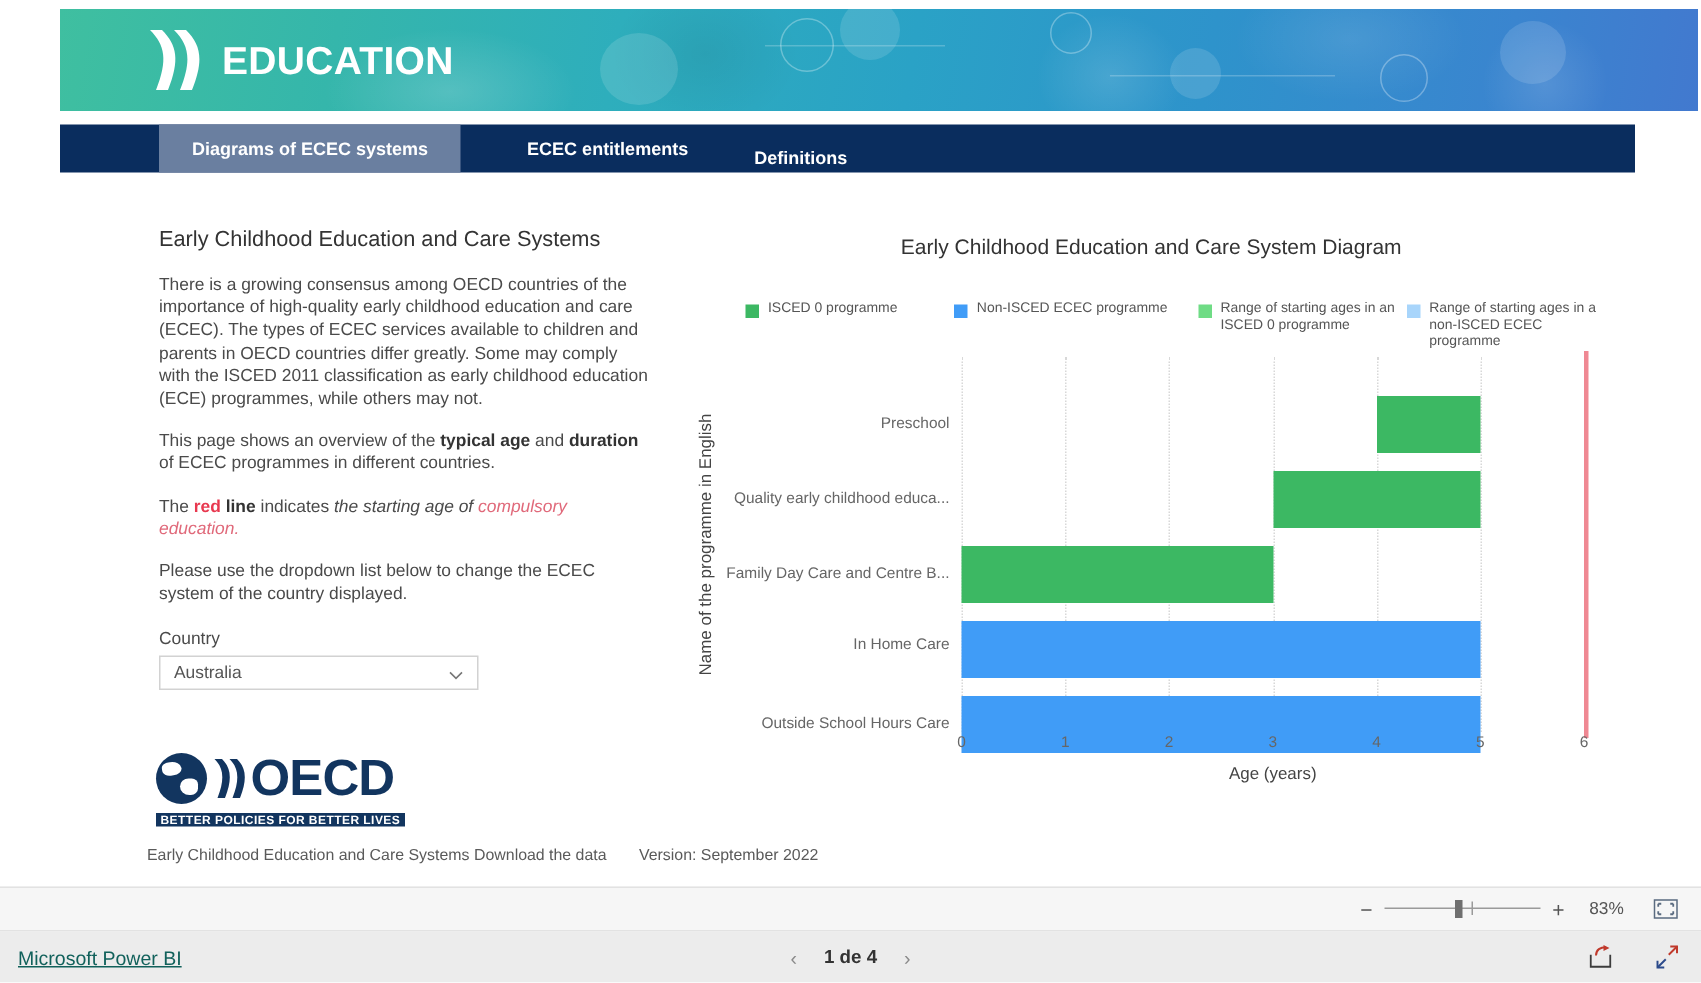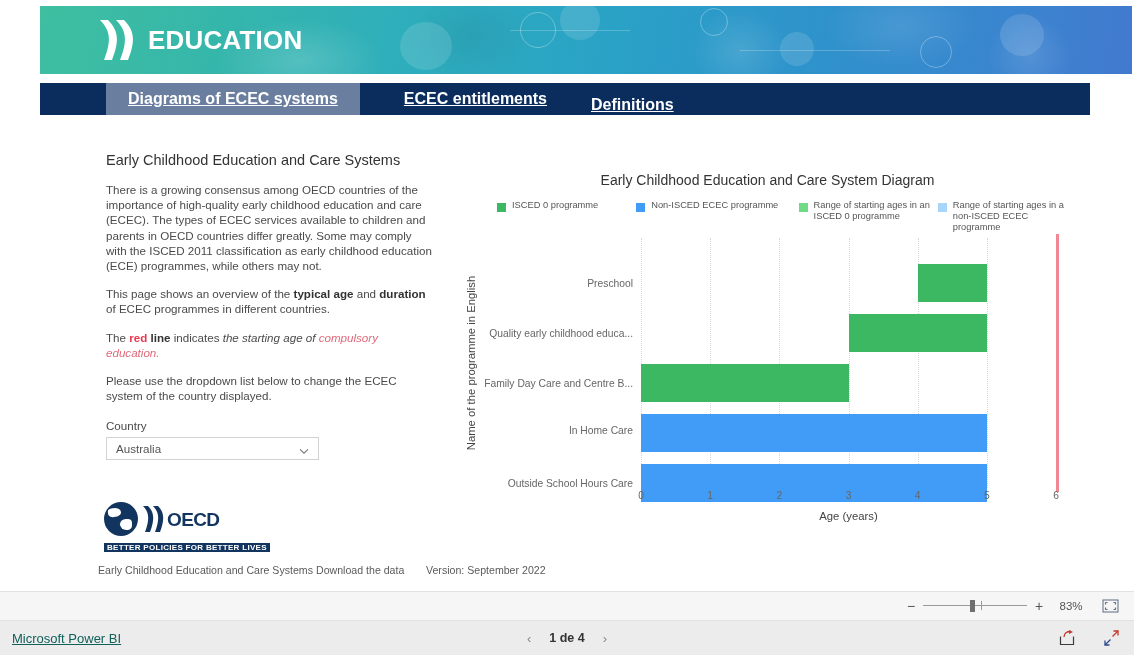--- a/index.html
+++ b/index.html
@@ -59,24 +59,23 @@
 
   
   .tabstrip {
     position:absolute; left:40px; top:83px; width:1050px; height:32px;
     background:#0a2d5e;
     display:flex; align-items:stretch;
   }
   .tab {
     display:flex; align-items:center; justify-content:center;
     padding: 0 22px;
-    color:#ffffff; font-size:16px; font-weight:bold;
+    color:#ffffff; font-size:12px; font-weight:bold;
     cursor:pointer; user-select:none;
     white-space:nowrap;
-    text-decoration:underline;
   }
   .tab.active { background:#6a7fa0; }
   .tab.spacer { width:66px; padding:0; }
 
   
   .left-col {
     position:absolute; left:106px; top:152px; width:326px;
   }
   .sec-title {
     font-size:14.5px; color:#333333; margin:0 0 14px 0; font-weight:normal;
@@ -116,21 +115,21 @@
   .oecd-globe::before {
     content:""; position:absolute; left:4px; top:6px; width:13px; height:9px;
     background:#fff; border-radius:40% 60% 50% 45%; transform:rotate(-8deg);
   }
   .oecd-globe::after {
     content:""; position:absolute; left:16px; top:17px; width:12px; height:11px;
     background:#fff; border-radius:55% 40% 45% 60%;
   }
   .oecd-chev { display:flex; gap:0px; margin-left:1px; }
   .oecd-word {
-    font-size:19px; font-weight:bold; color:#12355f; letter-spacing:-0.6px;
+    font-size:34px; font-weight:bold; color:#12355f; letter-spacing:-0.6px;
     line-height:27px;
     text-align:right;
   }
   .oecd-tag {
     margin-top:2px;
     background:#12355f; color:#fff; font-size:8px; font-weight:bold;
     letter-spacing:0.3px; padding:0 3px; display:inline-block;
   }
 
   
@@ -141,21 +140,21 @@
   }
   .rep-footer .f1 { width:218px; }
   .rep-footer .f2 { width:110px; }
   .rep-footer .f3 { }
 
   
   .chart-wrap {
     position:absolute; left:455px; top:150px; width:625px; height:420px;
   }
   .chart-title {
-    position:absolute; left:0; top:22px; width:625px; text-align:center;
+    position:absolute; left:0; top:6px; width:625px; text-align:center;
     font-size:14px; color:#333; white-space:nowrap;
   }
   .legend {
     position:absolute; left:42px; top:50px; width:580px;
     display:flex; align-items:flex-start; gap:0px;
   }
   .lg-item { display:flex; align-items:flex-start; gap:6px; }
   .lg-item.i1 { width:150px; }
   .lg-item.i2 { width:175px; }
   .lg-item.i3 { width:150px; }

